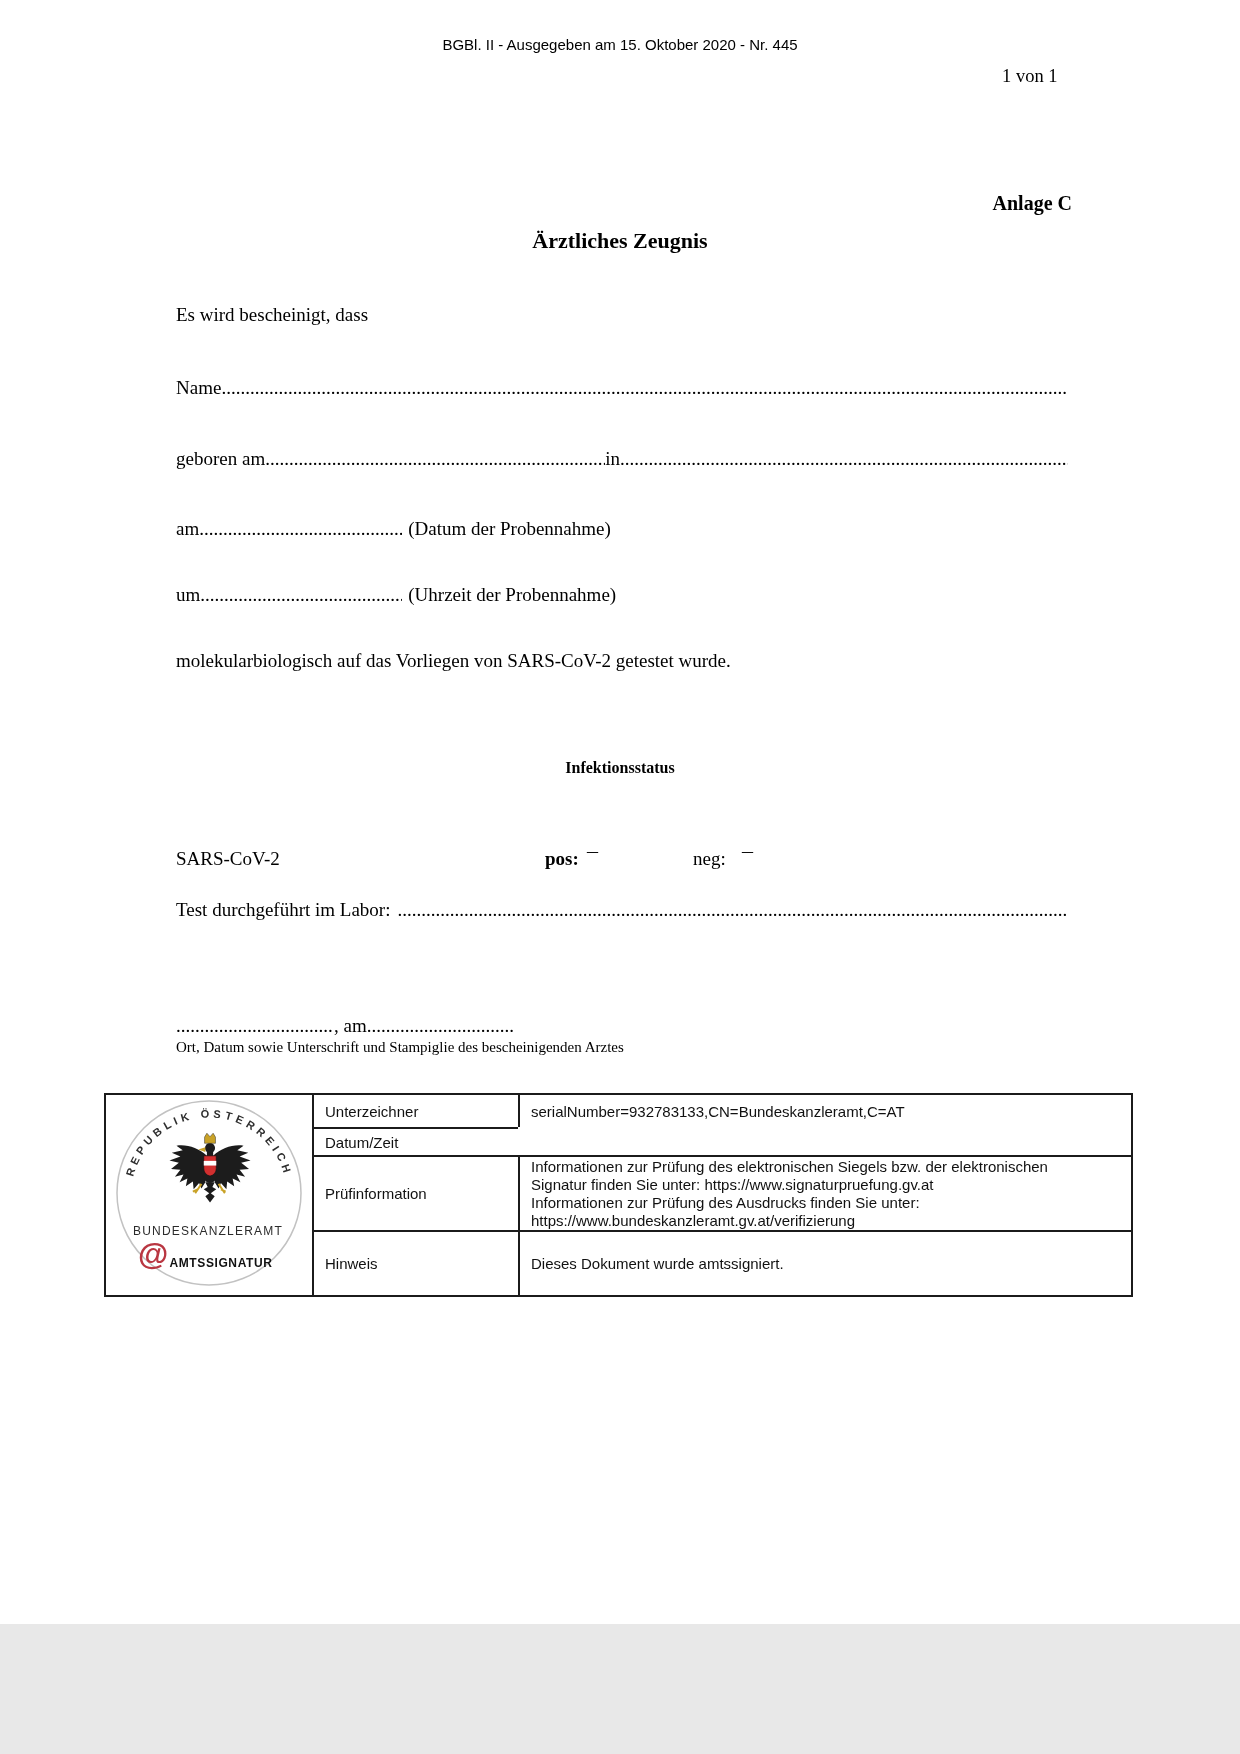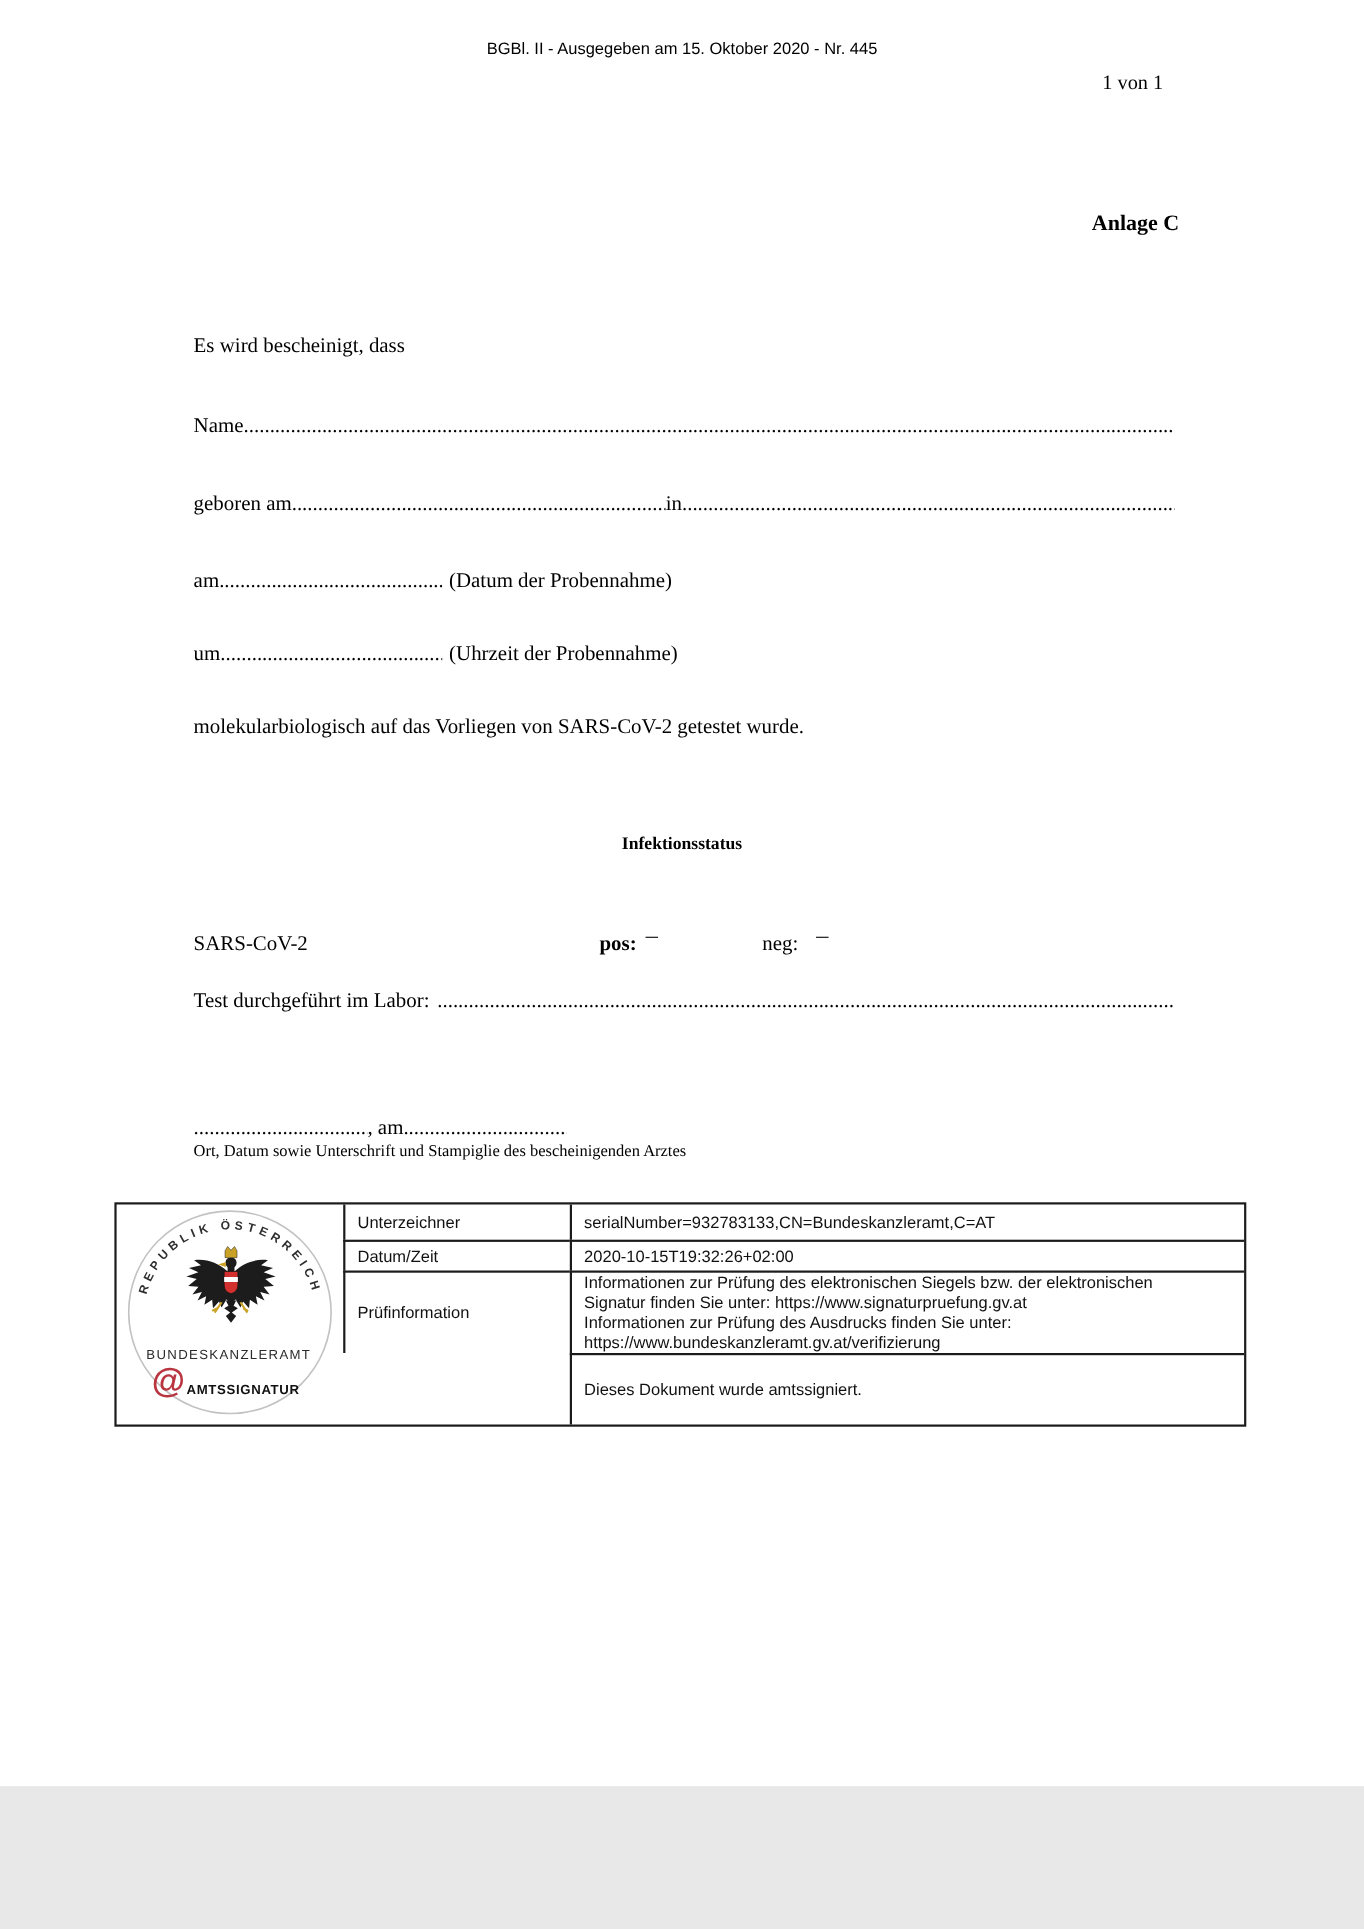--- a/index.html
+++ b/index.html
@@ -66,20 +66,23 @@
   </div>
 
   <div class="line page-indicator">
     <span>1 von 1</span>
   </div>
 
   <div class="line annex">
     <span>Anlage C</span>
   </div>
 
+  <div class="line doc-title center">
+    <span>Ärztliches Zeugnis</span>
+  </div>
 
   <div class="line l-intro">
     <span>Es wird bescheinigt, dass</span>
   </div>
 
   <div class="line l-name">
     <span>Name</span>
     <span class="dots grow">................................................................................................................................................................................................................................................................................................................................</span>
   </div>
 
@@ -176,34 +179,34 @@
     <div class="cell c2" style="grid-row:1;">
         <span>Unterzeichner</span>
       </div>
     <div class="cell c3" style="grid-row:1;">
         <span>serialNumber=932783133,CN=Bundeskanzleramt,C=AT</span>
       </div>
 
     <div class="cell c2 bt" style="grid-row:2;">
         <span>Datum/Zeit</span>
       </div>
-    <div class="cell c3 bt" style="grid-row:2;">
-        <span>2020-10-15T19:32:26+02:00</span>
-      </div>
 
     <div class="cell c2 bt" style="grid-row:3;">
         <span>Prüfinformation</span>
       </div>
     <div class="cell c3 bt" style="grid-row:3;">
         <span class="prewrap">Informationen zur Prüfung des elektronischen Siegels bzw. der elektronischen
 Signatur finden Sie unter: https://www.signaturpruefung.gv.at
 Informationen zur Prüfung des Ausdrucks finden Sie unter:
 https://www.bundeskanzleramt.gv.at/verifizierung</span>
       </div>
 
+    <div class="cell c2 bt" style="grid-row:4;">
+        <span>Hinweis</span>
+      </div>
     <div class="cell c3 bt" style="grid-row:4;">
         <span>Dieses Dokument wurde amtssigniert.</span>
       </div>
 
   </div>
 
   <div class="line sans footer-url">
     <span>www.ris.bka.gv.at</span>
   </div>
 

